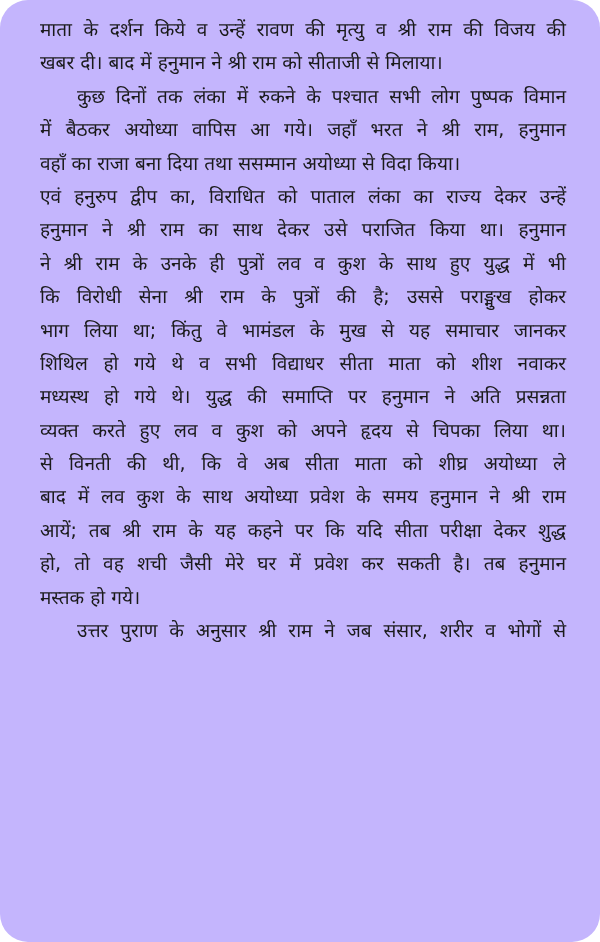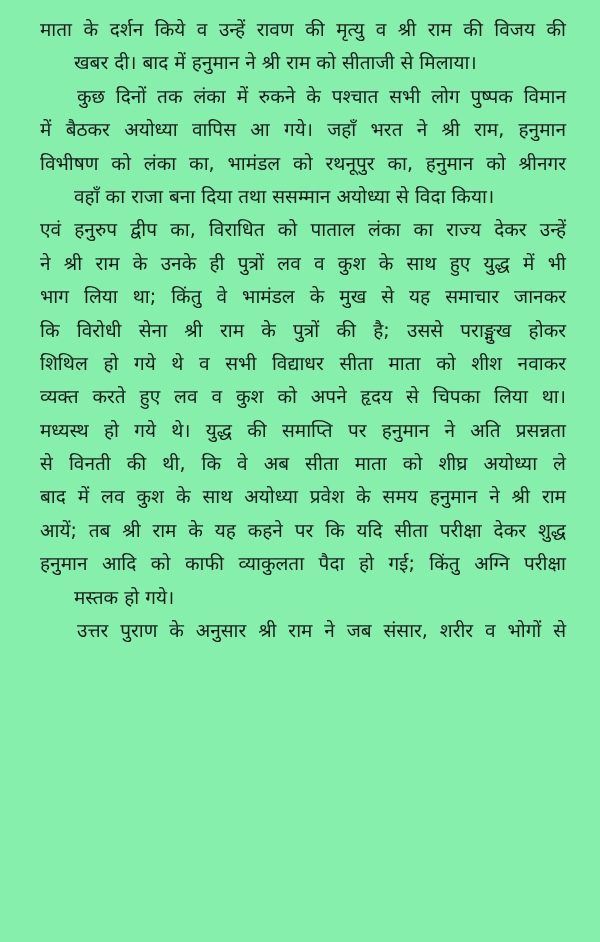--- a/index.html
+++ b/index.html
@@ -1,59 +1,60 @@
 <!DOCTYPE html>
 <html><head>
 <meta charset="utf-8">
 <style>
   html, body { margin: 0; padding: 0; background: #ffffff; }
   body { width: 600px; height: 942px; overflow: hidden; position: relative; }
   .page {
     position: absolute; left: 0; top: 0; width: 600px; height: 942px;
-    background: #86efac;
+    background: #c4b5fd;
+    border-radius: 28px;
   }
   .text-block {
     position: absolute; left: 40px; top: 13px; width: 526px;
     font-family: "DejaVu Sans", sans-serif;
     font-size: 19px;
     color: #1a1a1a;
   }
   .line {
     height: 33.4px; line-height: 33.4px;
     white-space: nowrap;
     text-align: justify;
     text-align-last: justify;
     overflow: visible;
   }
-  .line.last { text-align-last: left; margin-left: 34px; }
+  .line.last { text-align-last: left; }
   .line.indent { padding-left: 37px; }
 </style>
 </head>
 <body>
 
 <div class="page">
   <div class="text-block">
 
     <div class="line">माता के दर्शन किये व उन्हें रावण की मृत्यु व श्री राम की विजय की</div>
     <div class="line last">खबर दी। बाद में हनुमान ने श्री राम को सीताजी से मिलाया।</div>
 
     <div class="line indent">कुछ दिनों तक लंका में रुकने के पश्चात सभी लोग पुष्पक विमान</div>
     <div class="line">में बैठकर अयोध्या वापिस आ गये। जहाँ भरत ने श्री राम, हनुमान</div>
-    <div class="line">विभीषण को लंका का, भामंडल को रथनूपुर का, हनुमान को श्रीनगर</div>
     <div class="line last">वहाँ का राजा बना दिया तथा ससम्मान अयोध्या से विदा किया।</div>
     <div class="line">एवं हनुरुप द्वीप का, विराधित को पाताल लंका का राज्य देकर उन्हें</div>
 
+    <div class="line">हनुमान ने श्री राम का साथ देकर उसे पराजित किया था। हनुमान</div>
     <div class="line">ने श्री राम के उनके ही पुत्रों लव व कुश के साथ हुए युद्ध में भी</div>
+    <div class="line">कि विरोधी सेना श्री राम के पुत्रों की है; उससे पराङ्मुख होकर</div>
     <div class="line">भाग लिया था; किंतु वे भामंडल के मुख से यह समाचार जानकर</div>
-    <div class="line">कि विरोधी सेना श्री राम के पुत्रों की है; उससे पराङ्मुख होकर</div>
     <div class="line">शिथिल हो गये थे व सभी विद्याधर सीता माता को शीश नवाकर</div>
+    <div class="line">मध्यस्थ हो गये थे। युद्ध की समाप्ति पर हनुमान ने अति प्रसन्नता</div>
     <div class="line">व्यक्त करते हुए लव व कुश को अपने हृदय से चिपका लिया था।</div>
-    <div class="line">मध्यस्थ हो गये थे। युद्ध की समाप्ति पर हनुमान ने अति प्रसन्नता</div>
     <div class="line">से विनती की थी, कि वे अब सीता माता को शीघ्र अयोध्या ले</div>
     <div class="line">बाद में लव कुश के साथ अयोध्या प्रवेश के समय हनुमान ने श्री राम</div>
     <div class="line">आयें; तब श्री राम के यह कहने पर कि यदि सीता परीक्षा देकर शुद्ध</div>
-    <div class="line">हनुमान आदि को काफी व्याकुलता पैदा हो गई; किंतु अग्नि परीक्षा</div>
+    <div class="line">हो, तो वह शची जैसी मेरे घर में प्रवेश कर सकती है। तब हनुमान</div>
     <div class="line last">मस्तक हो गये।</div>
 
     <div class="line indent">उत्तर पुराण के अनुसार श्री राम ने जब संसार, शरीर व भोगों से</div>
 
   </div>
 </div>
 
 </body></html>

